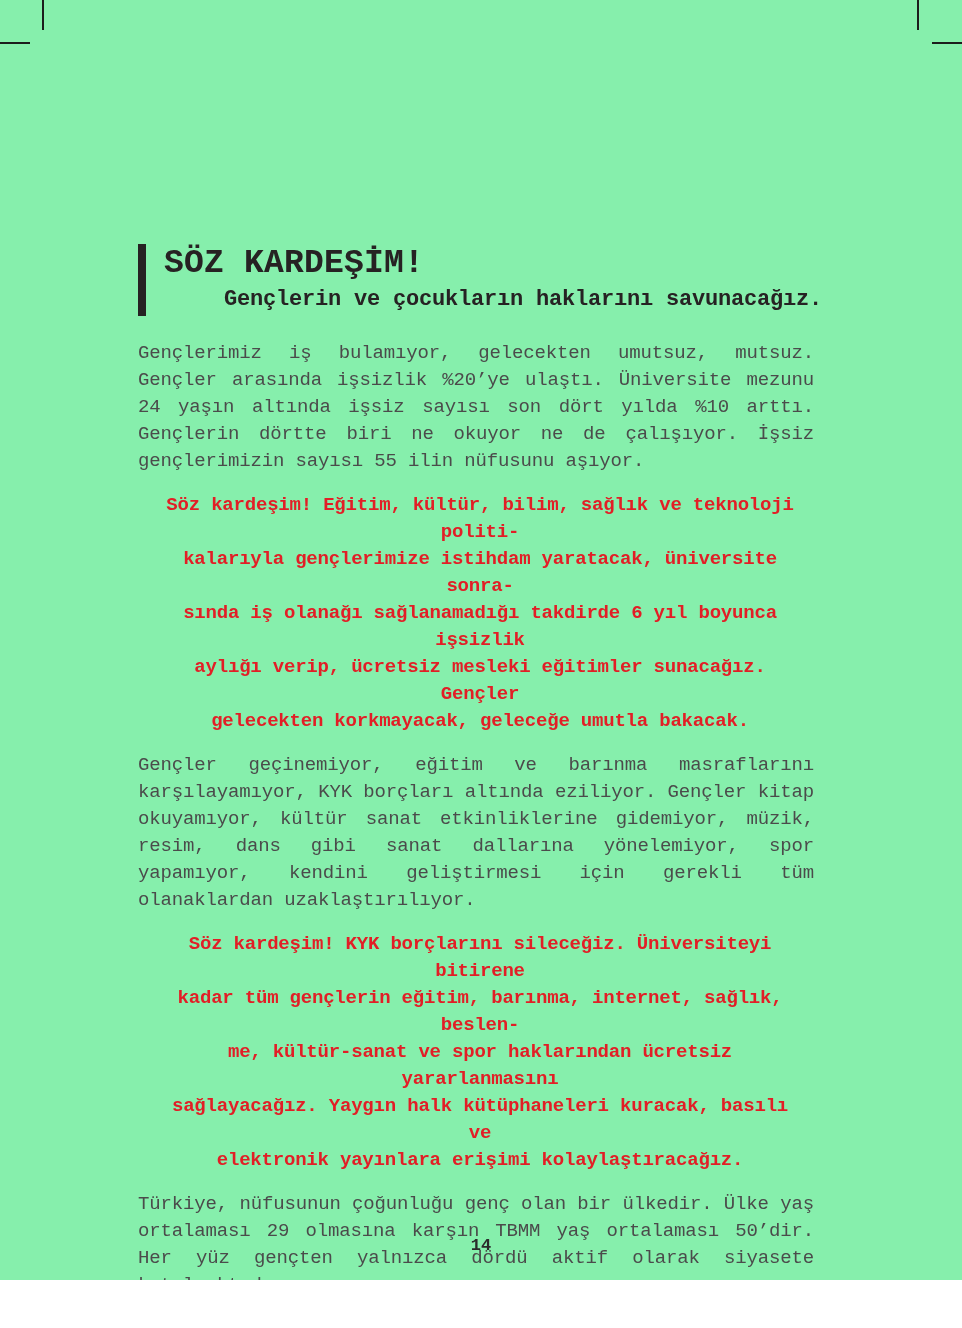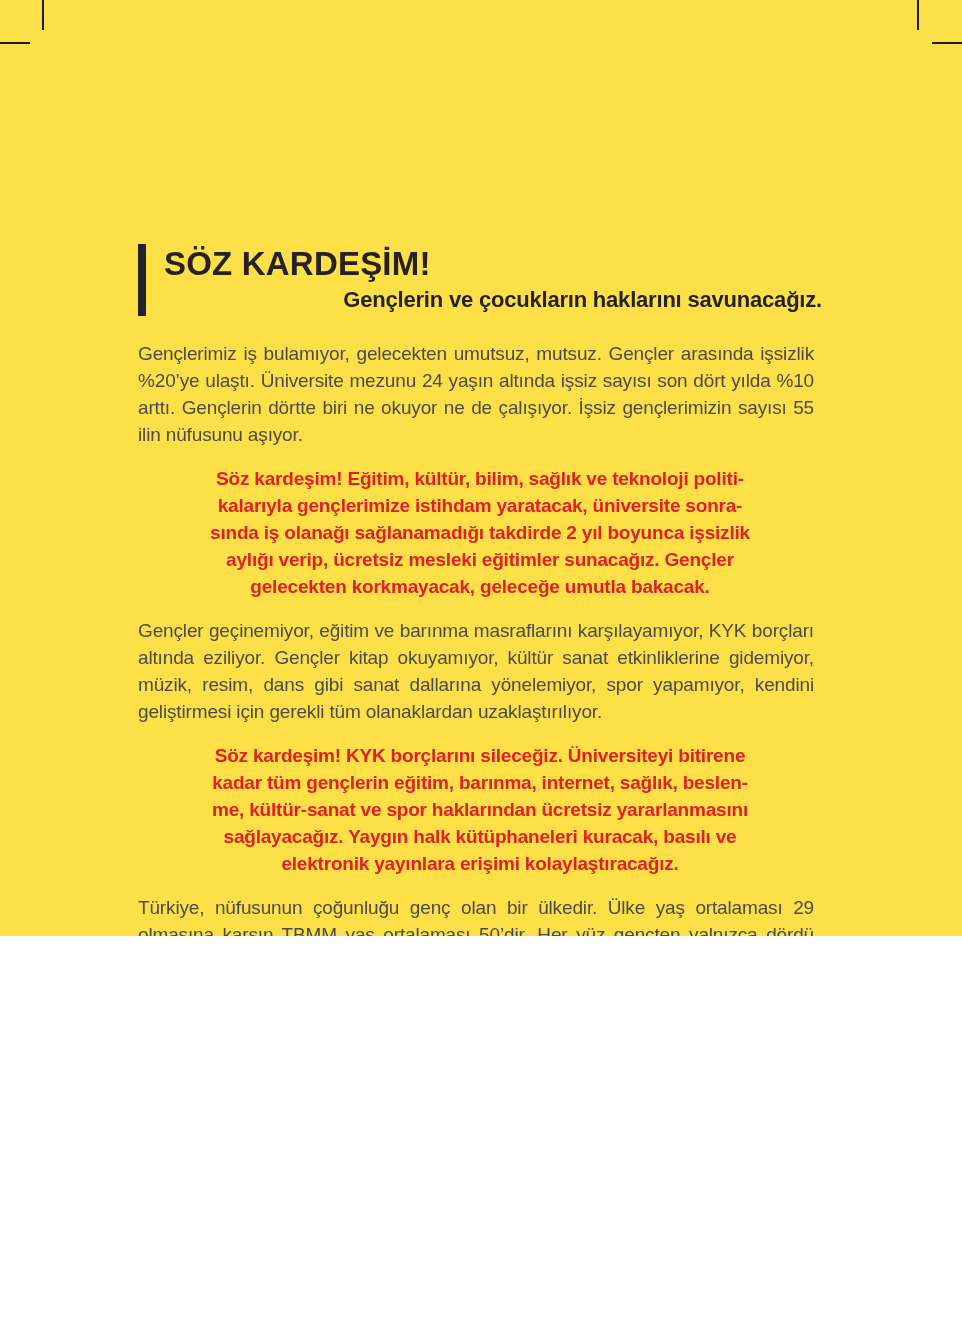--- a/index.html
+++ b/index.html
@@ -4,23 +4,23 @@
 <title>Söz Kardeşim - Sayfa 14</title>
 <style>
   html, body {
     margin: 0;
     padding: 0;
     background: #ffffff;
   }
   .page {
     position: relative;
     width: 962px;
-    height: 936px;
-    background: #fde047;
-    font-family: Liberation Sans, sans-serif;
+    height: 1280px;
+    background: #86efac;
+    font-family: Liberation Mono, monospace;
     overflow: hidden;
   }
   
   .crop {
     position: absolute;
     background: #1c1c1c;
   }
   .crop.tl-v { left: 42px;  top: 0;       width: 2px;  height: 30px; }
   .crop.tl-h { left: 0;     top: 42px;    width: 30px; height: 2px;  }
   .crop.tr-v { left: 917px; top: 0;       width: 2px;  height: 30px; }
@@ -107,21 +107,21 @@
 
     <div class="heading">
       <h1>SÖZ KARDEŞİM!</h1>
       <h2>Gençlerin ve çocukların haklarını savunacağız.</h2>
     </div>
 
     <p class="body-par">Gençlerimiz iş bulamıyor, gelecekten umutsuz, mutsuz. Gençler arasında işsizlik %20’ye ulaştı. Üniversite mezunu 24 yaşın altında işsiz sayısı son dört yılda %10 arttı. Gençlerin dörtte biri ne okuyor ne de çalışıyor. İşsiz gençlerimizin sayısı 55 ilin nüfusunu aşıyor.</p>
 
     <p class="promise-par">Söz kardeşim! Eğitim, kültür, bilim, sağlık ve teknoloji politi-
 kalarıyla gençlerimize istihdam yaratacak, üniversite sonra-
-sında iş olanağı sağlanamadığı takdirde 2 yıl boyunca işsizlik
+sında iş olanağı sağlanamadığı takdirde 6 yıl boyunca işsizlik
 aylığı verip, ücretsiz mesleki eğitimler sunacağız. Gençler
 gelecekten korkmayacak, geleceğe umutla bakacak.</p>
 
     <p class="body-par">Gençler geçinemiyor, eğitim ve barınma masraflarını karşılayamıyor, KYK borçları altında eziliyor. Gençler kitap okuyamıyor, kültür sanat etkinliklerine gidemiyor, müzik, resim, dans gibi sanat dallarına yönelemiyor, spor yapamıyor, kendini geliştirmesi için gerekli tüm olanaklardan uzaklaştırılıyor.</p>
 
     <p class="promise-par">Söz kardeşim! KYK borçlarını sileceğiz. Üniversiteyi bitirene
 kadar tüm gençlerin eğitim, barınma, internet, sağlık, beslen-
 me, kültür-sanat ve spor haklarından ücretsiz yararlanmasını
 sağlayacağız. Yaygın halk kütüphaneleri kuracak, basılı ve
 elektronik yayınlara erişimi kolaylaştıracağız.</p>

